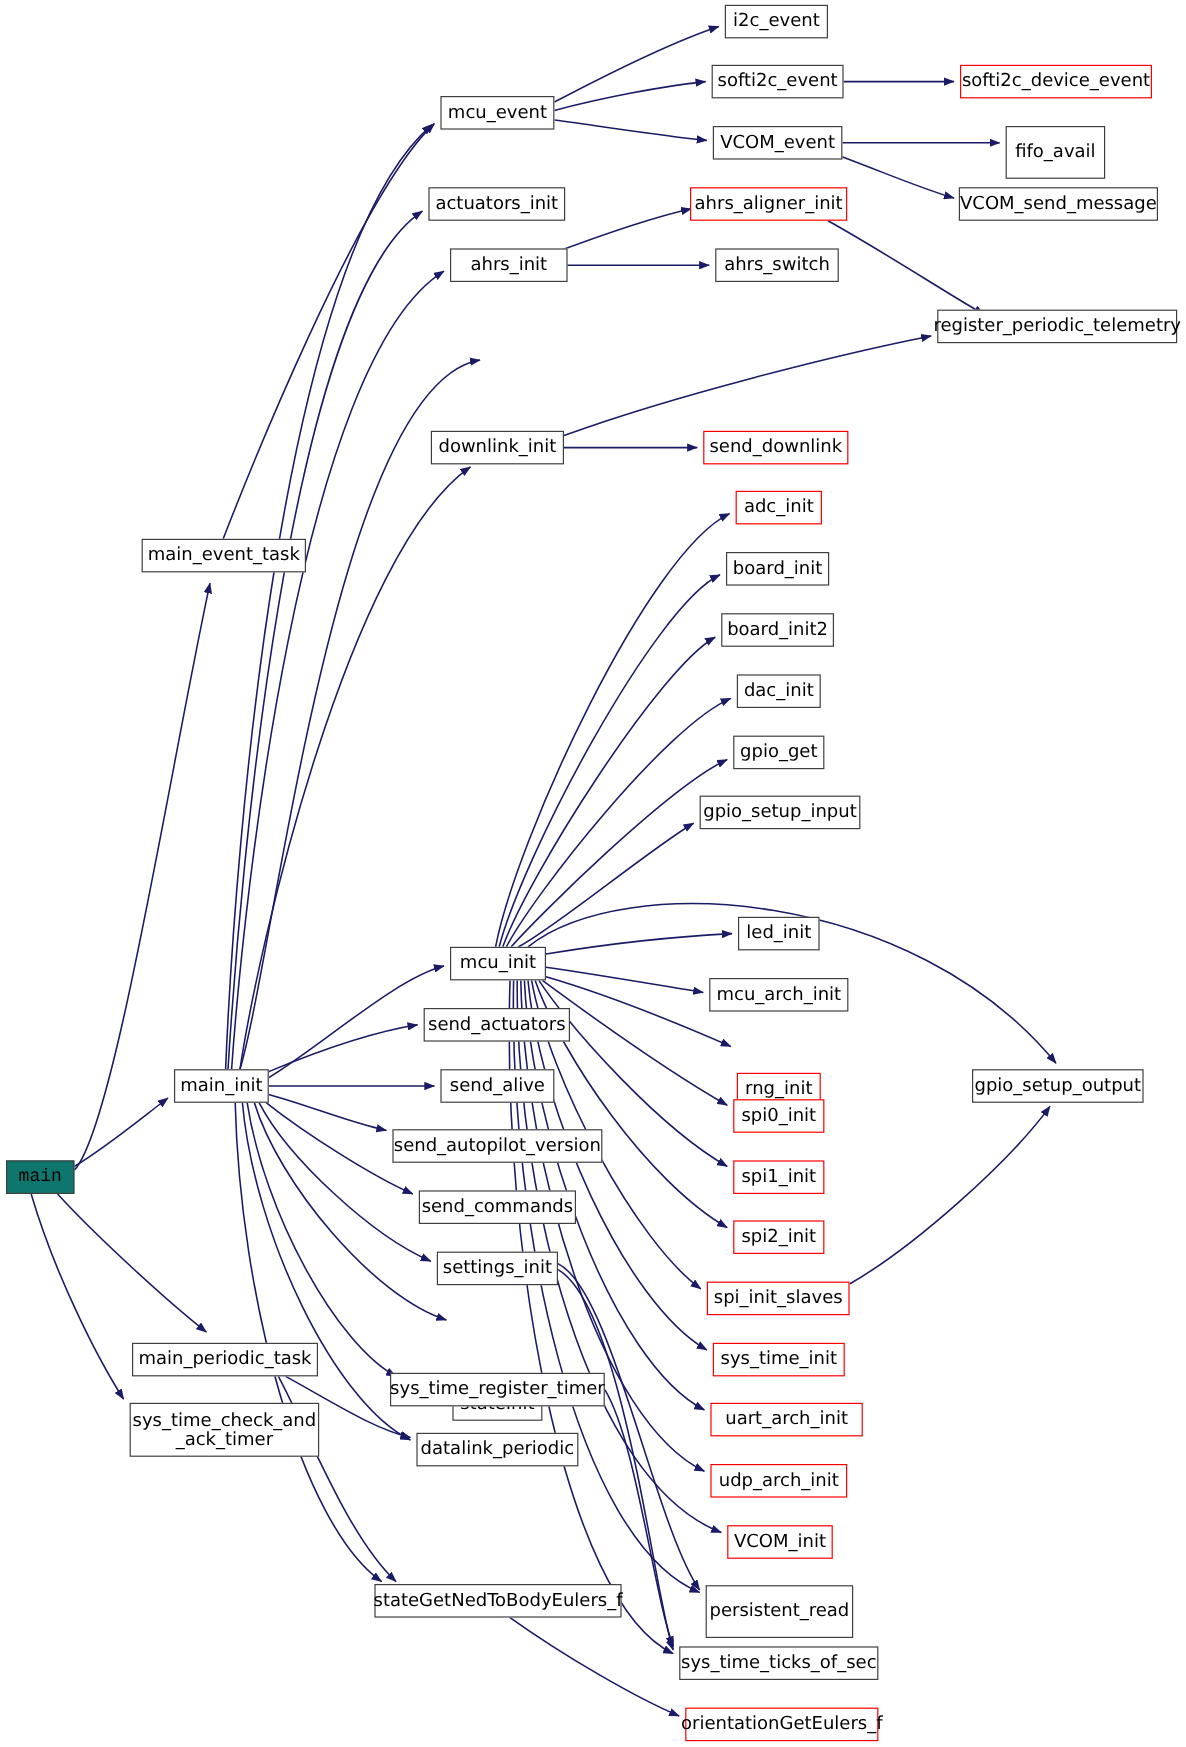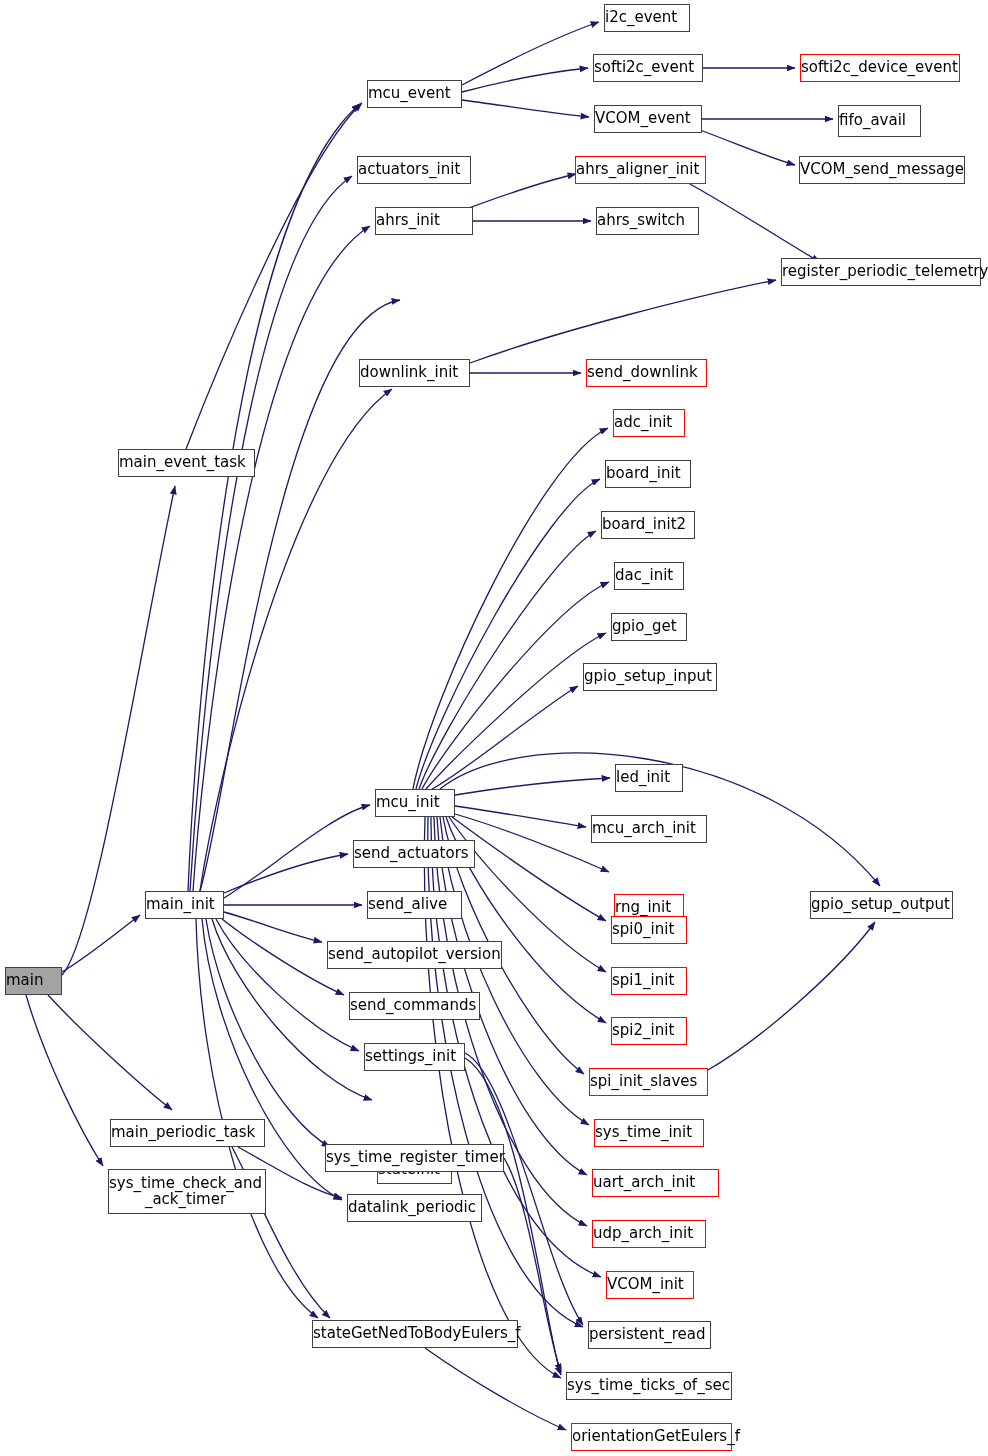--- a/index.html
+++ b/index.html
@@ -21,35 +21,37 @@
     top: 0;
     width: 988px;
     height: 1456px;
     pointer-events: none;
   }
   .node {
     position: absolute;
     box-sizing: border-box;
     display: flex;
     align-items: center;
+    justify-content: center;
     background: #ffffff;
     border: 1px solid #404040;
     color: #000000;
     font-size: 15px;
     line-height: 1.05;
     white-space: pre;
     text-align: center;
     z-index: 5;
   }
   .node.red {
     border-color: #ff0000;
   }
   .node.current {
-    background: #a3a3a3;
+    background: #0f766e;
     border-color: #404040;
+    font-family: Liberation Mono, monospace;
   }
   .node .lbl {
     display: block;
   }
 </style>
 </head>
 <body>
 
 <div id="canvas">
   <svg id="edges" viewBox="0 0 988 1456">
@@ -156,22 +158,22 @@
       <div class="node" style="left: 591px; top: 815px; width: 116px; height: 28px;"><span class="lbl">mcu_arch_init</span></div>
       <div class="node red" style="left: 614px; top: 866px; width: 70px; height: 28px; margin-top: 28px;"><span class="lbl">rng_init</span></div>
       <div class="node red" style="left: 611px; top: 916px; width: 76px; height: 28px;"><span class="lbl">spi0_init</span></div>
       <div class="node red" style="left: 611px; top: 967px; width: 76px; height: 28px;"><span class="lbl">spi1_init</span></div>
       <div class="node red" style="left: 611px; top: 1017px; width: 76px; height: 28px;"><span class="lbl">spi2_init</span></div>
       <div class="node red" style="left: 589px; top: 1068px; width: 119px; height: 28px;"><span class="lbl">spi_init_slaves</span></div>
       <div class="node red" style="left: 594px; top: 1119px; width: 110px; height: 28px;"><span class="lbl">sys_time_init</span></div>
       <div class="node red" style="left: 592px; top: 1169px; width: 127px; height: 28px;"><span class="lbl">uart_arch_init</span></div>
       <div class="node red" style="left: 592px; top: 1220px; width: 114px; height: 28px;"><span class="lbl">udp_arch_init</span></div>
       <div class="node red" style="left: 606px; top: 1271px; width: 88px; height: 28px;"><span class="lbl">VCOM_init</span></div>
-      <div class="node" style="left: 588px; top: 1321px; width: 123px; height: 28px;"><span class="lbl">persistent_read</span></div>
+      <div class="node" style="left: 588px; top: 1321px; width: 123px; height: 44px;"><span class="lbl">persistent_read</span></div>
       <div class="node" style="left: 566px; top: 1372px; width: 166px; height: 28px;"><span class="lbl">sys_time_ticks_of_sec</span></div>
       <div class="node red" style="left: 571px; top: 1423px; width: 161px; height: 28px;"><span class="lbl">orientationGetEulers_f</span></div>
       <div class="node red" style="left: 800px; top: 54px; width: 160px; height: 28px;"><span class="lbl">softi2c_device_event</span></div>
-      <div class="node" style="left: 838px; top: 105px; width: 83px; height: 32px;"><span class="lbl">fifo_avail</span></div>
+      <div class="node" style="left: 838px; top: 105px; width: 83px; height: 44px;"><span class="lbl">fifo_avail</span></div>
       <div class="node" style="left: 799px; top: 156px; width: 166px; height: 28px;"><span class="lbl">VCOM_send_message</span></div>
       <div class="node" style="left: 781px; top: 258px; width: 200px; height: 28px;"><span class="lbl">register_periodic_telemetry</span></div>
       <div class="node" style="left: 810px; top: 891px; width: 143px; height: 28px;"><span class="lbl">gpio_setup_output</span></div>
     </div>
 </div>
 
 </body></html>

